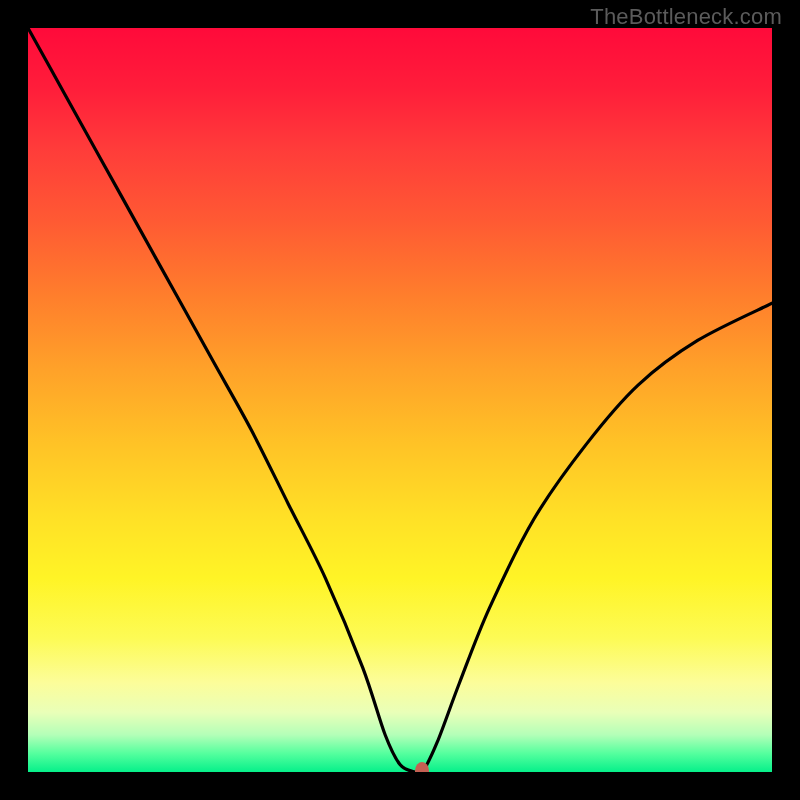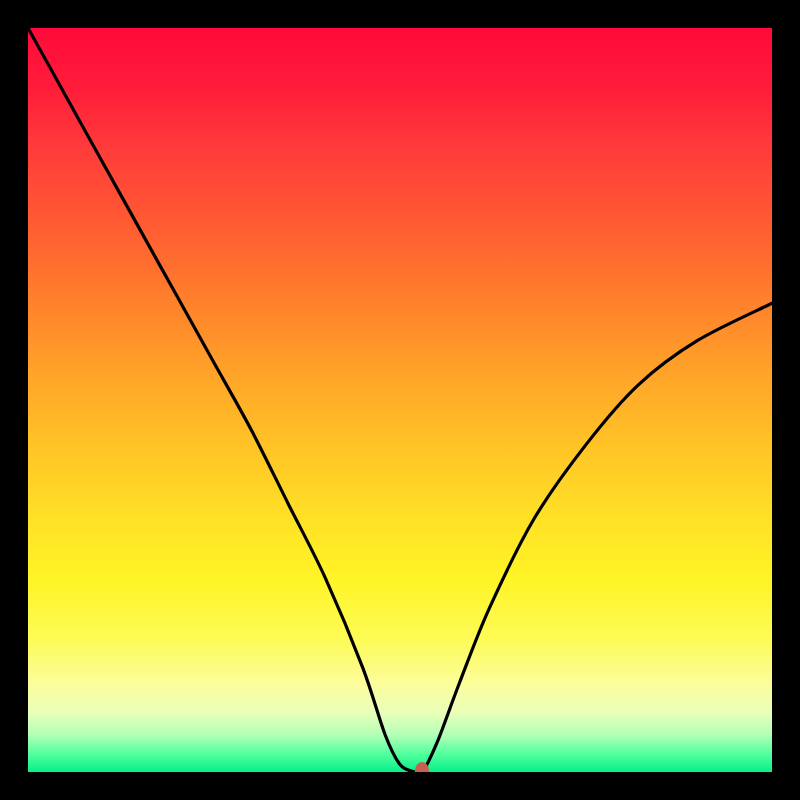--- a/index.html
+++ b/index.html
@@ -78,20 +78,21 @@
     border-radius: 8px / 10px;
     transform: translate(-50%, -50%);
     z-index: 6;
   }
 </style>
 </head>
 <body>
 
 <div class="frame">
 
+  <div class="watermark">TheBottleneck.com</div>
 
   <div class="plot-area">
     <div class="gradient"></div>
 
     <svg class="curve" viewBox="0 0 744 744" preserveAspectRatio="none">
       <path id="curve-path" fill="none" stroke="#000" stroke-width="3.2" stroke-linecap="round" stroke-linejoin="round" d="M 0,0 C 5.952000000000001,10.713599999999987 25.296,45.53279999999991 37.2,66.95999999999992 C 49.104000000000006,88.38719999999994 62.49600000000001,112.49280000000006 74.4,133.92000000000007 C 86.304,155.3472000000001 99.696,179.45280000000002 111.6,200.88 C 123.50399999999999,222.30719999999997 136.89600000000002,246.41279999999998 148.8,267.84 C 160.704,289.26719999999995 174.096,313.3727999999999 186,334.79999999999995 C 197.904,356.2272 211.296,379.14239999999995 223.2,401.76 C 235.10399999999998,424.37760000000003 248.49599999999998,452.35200000000003 260.4,476.16 C 272.304,499.968 285.696,524.3711999999999 297.6,550.56 C 309.504,576.7488 325.27680000000004,614.8416 334.8,639.84 C 344.3232,664.8384000000001 351.168,691.3248 357.12,706.8 C 363.072,722.2751999999999 367.2384,730.608 372,736.56 C 376.7616,742.512 383.3088,742.8096 386.88,744 C 390.4512,745.1904 390.74879999999996,748.7616 394.32,744 C 397.8912,739.2384 403.24800000000005,728.5248 409.20000000000005,714.24 C 415.15200000000004,699.9552 423.1872,676.1472 431.52,654.72 C 439.85279999999995,633.2928 449.376,606.5088 461.28,580.3199999999999 C 473.18399999999997,554.1311999999999 490.4448,517.2288 505.92,491.03999999999996 C 521.3952,464.85119999999995 541.3344,438.06719999999996 558,416.64 C 574.6656,395.2128 592.2239999999999,373.7856 610.0799999999999,357.12 C 627.9359999999999,340.4544 648.1728,325.5744 669.6,312.48 C 691.0272,299.3856 732.096,281.23199999999997 744,275.28"></path>
     </svg>
 
     <div class="marker" id="marker" style="left: 394.32px; top: 744px; background: rgb(197, 96, 83);"></div>
   </div>

